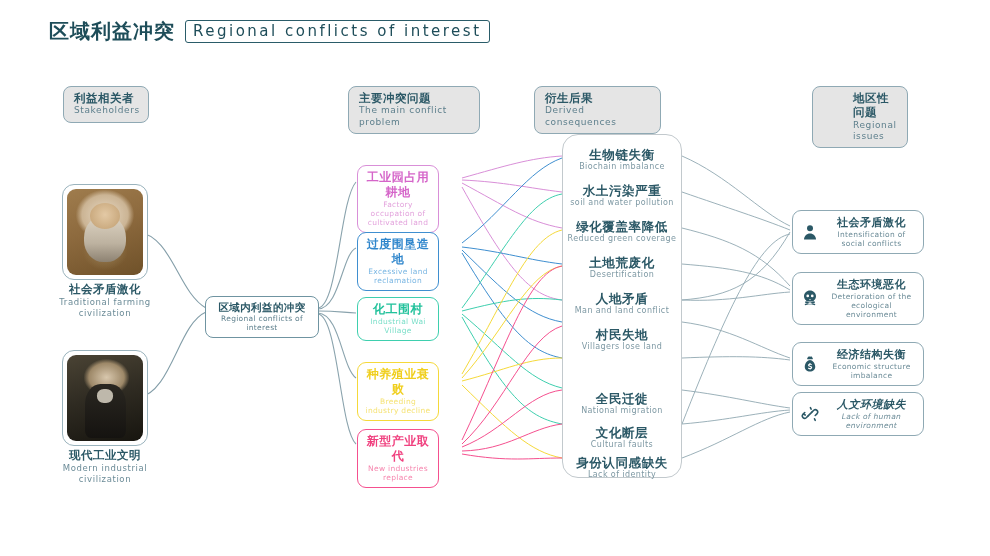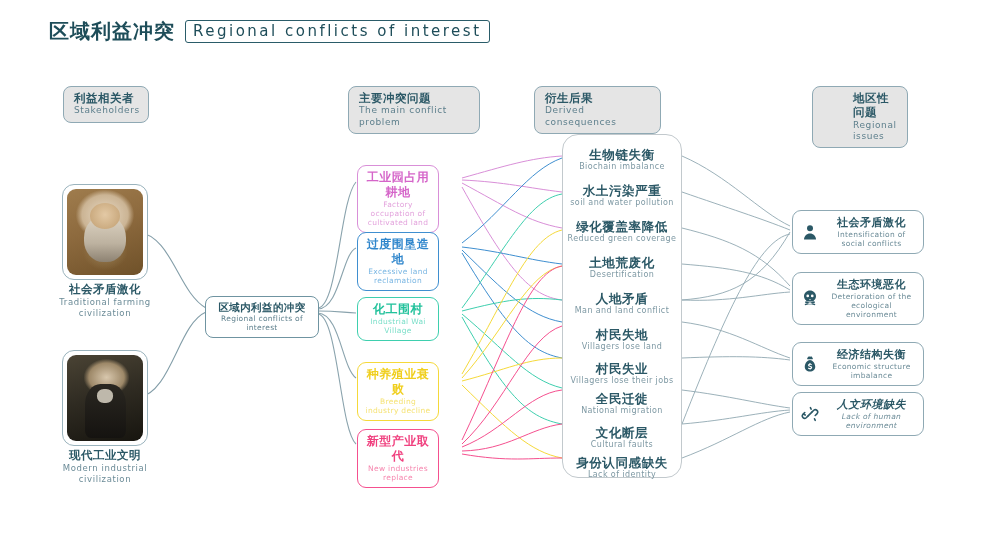--- a/index.html
+++ b/index.html
@@ -284,24 +284,20 @@
       <div class="en">Desertification</div>
     </div>
     <div class="cons-item" style="top:156px;">
       <div class="cn">人地矛盾</div>
       <div class="en">Man and land conflict</div>
     </div>
     <div class="cons-item" style="top:192px;">
       <div class="cn">村民失地</div>
       <div class="en">Villagers lose land</div>
     </div>
-    <div class="cons-item" style="top:226px;">
-      <div class="cn">村民失业</div>
-      <div class="en">Villagers lose their jobs</div>
-    </div>
     <div class="cons-item" style="top:256px;">
       <div class="cn">全民迁徙</div>
       <div class="en">National migration</div>
     </div>
     <div class="cons-item" style="top:290px;">
       <div class="cn">文化断层</div>
       <div class="en">Cultural faults</div>
     </div>
     <div class="cons-item" style="top:320px;">
       <div class="cn">身份认同感缺失</div>

